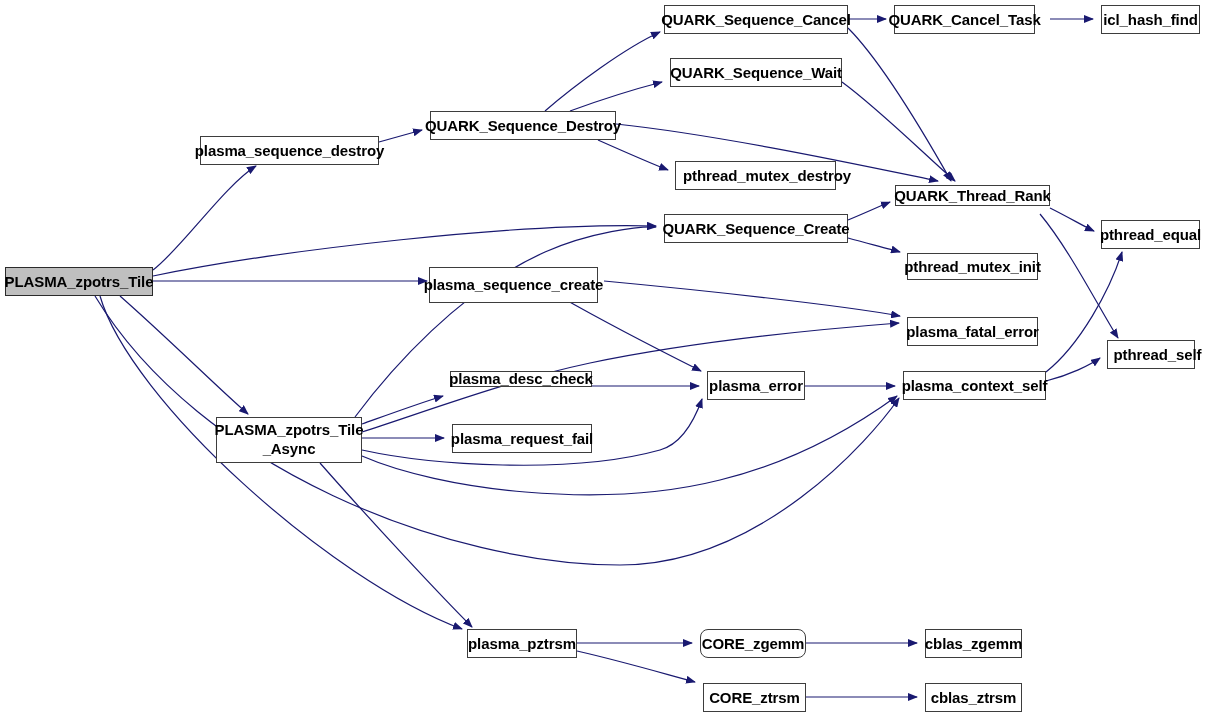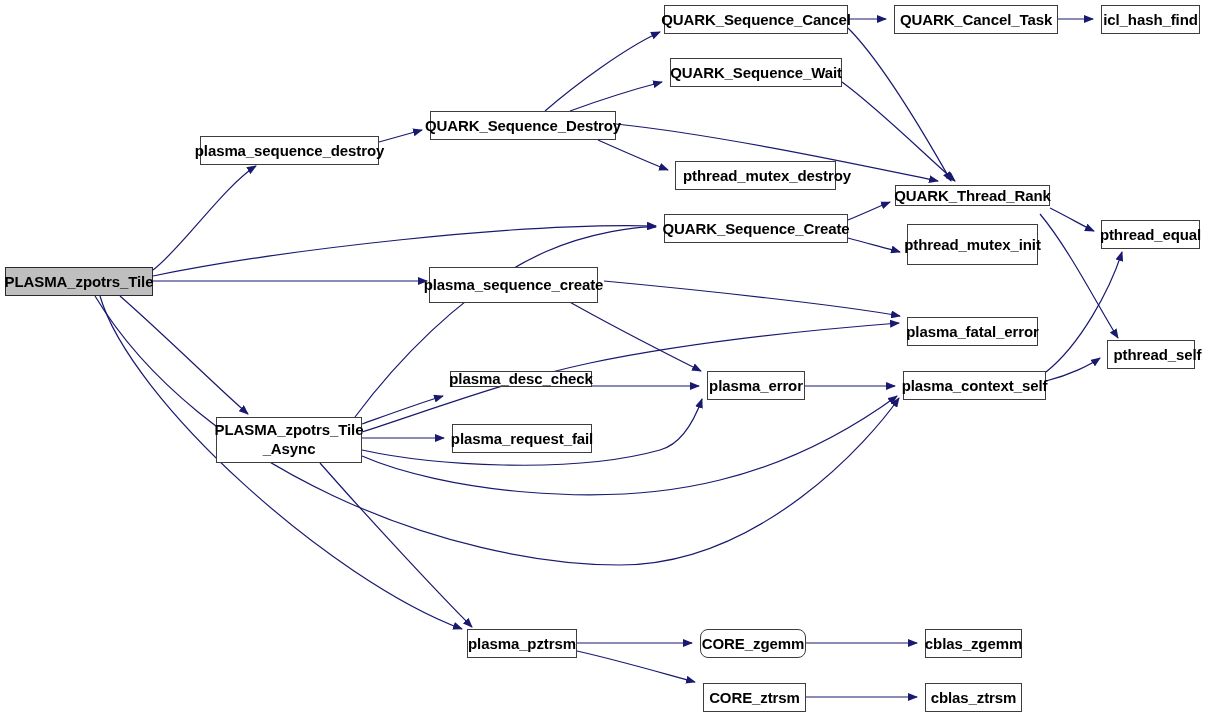--- a/index.html
+++ b/index.html
@@ -97,25 +97,25 @@
         <path d="M806,697 L917,697" fill="none" stroke="#191970" stroke-width="1.2" marker-end="url(#arrow)"></path>
       </g>
   </svg>
   <div id="node-layer">
       <div class="node root" style="left: 5px; top: 267px; width: 148px; height: 29px;">PLASMA_zpotrs_Tile</div>
       <div class="node" style="left: 200px; top: 136px; width: 179px; height: 29px;">plasma_sequence_destroy</div>
       <div class="node" style="left: 430px; top: 111px; width: 186px; height: 29px;">QUARK_Sequence_Destroy</div>
       <div class="node" style="left: 664px; top: 5px; width: 184px; height: 29px;">QUARK_Sequence_Cancel</div>
       <div class="node" style="left: 670px; top: 58px; width: 172px; height: 29px;">QUARK_Sequence_Wait</div>
       <div class="node" style="left: 675px; top: 161px; width: 161px; height: 29px; padding-left: 23px;">pthread_mutex_destroy</div>
-      <div class="node" style="left: 894px; top: 5px; width: 164px; height: 29px;">QUARK_Cancel_Task</div>
+      <div class="node" style="left: 894px; top: 5px; width: 141px; height: 29px;">QUARK_Cancel_Task</div>
       <div class="node" style="left: 1101px; top: 5px; width: 99px; height: 29px;">icl_hash_find</div>
       <div class="node" style="left: 895px; top: 185px; width: 155px; height: 21px;">QUARK_Thread_Rank</div>
       <div class="node" style="left: 664px; top: 214px; width: 184px; height: 29px;">QUARK_Sequence_Create</div>
-      <div class="node" style="left: 907px; top: 224px; width: 131px; height: 41px;">pthread_mutex_init</div>
+      <div class="node" style="left: 907px; top: 253px; width: 131px; height: 27px;">pthread_mutex_init</div>
       <div class="node" style="left: 1101px; top: 220px; width: 99px; height: 29px;">pthread_equal</div>
       <div class="node" style="left: 429px; top: 267px; width: 169px; height: 36px;">plasma_sequence_create</div>
       <div class="node" style="left: 907px; top: 317px; width: 131px; height: 29px;">plasma_fatal_error</div>
       <div class="node" style="left: 1107px; top: 340px; width: 88px; height: 29px; padding-left: 13px;">pthread_self</div>
       <div class="node" style="left: 450px; top: 371px; width: 142px; height: 16px;">plasma_desc_check</div>
       <div class="node" style="left: 707px; top: 371px; width: 98px; height: 29px;">plasma_error</div>
       <div class="node" style="left: 903px; top: 371px; width: 143px; height: 29px;">plasma_context_self</div>
       <div class="node two-line" style="left: 216px; top: 417px; width: 146px; height: 46px;">PLASMA_zpotrs_Tile
 _Async</div>
       <div class="node" style="left: 452px; top: 424px; width: 140px; height: 29px;">plasma_request_fail</div>

